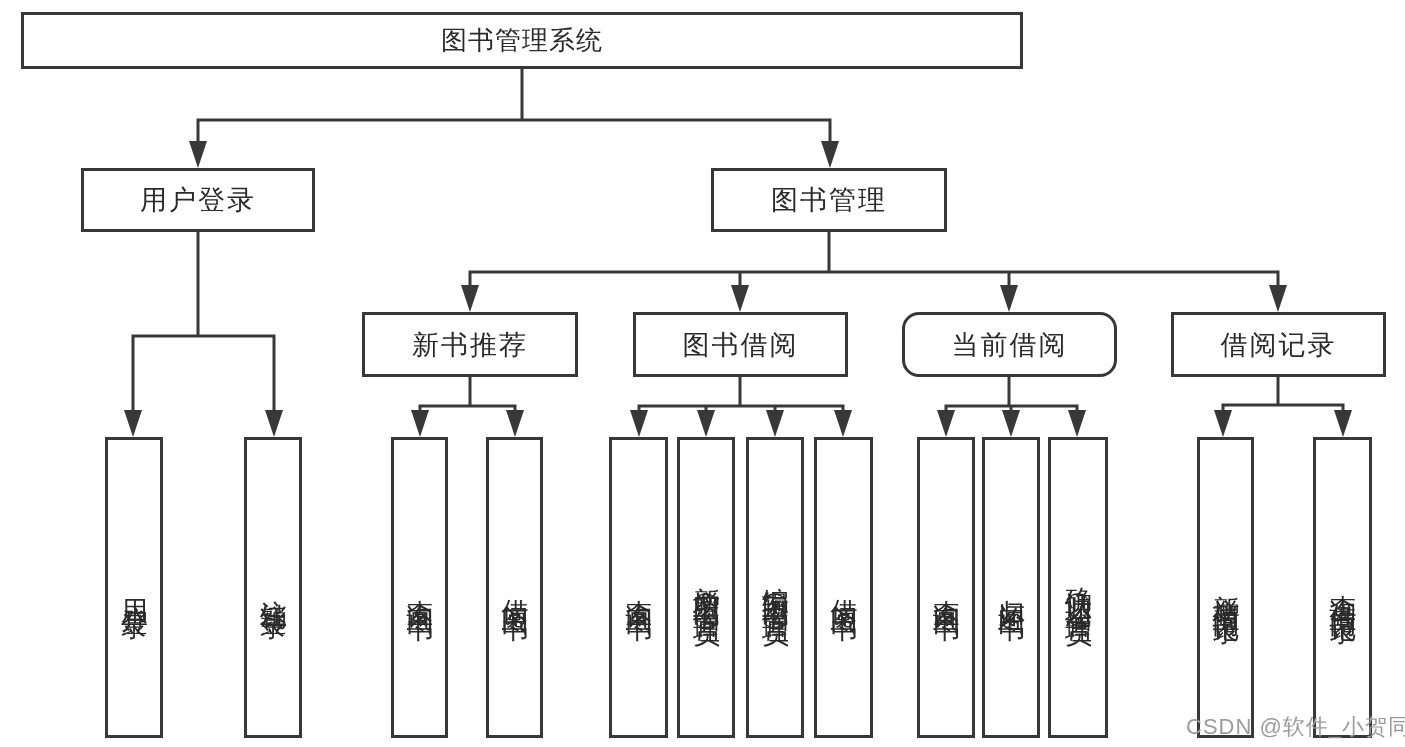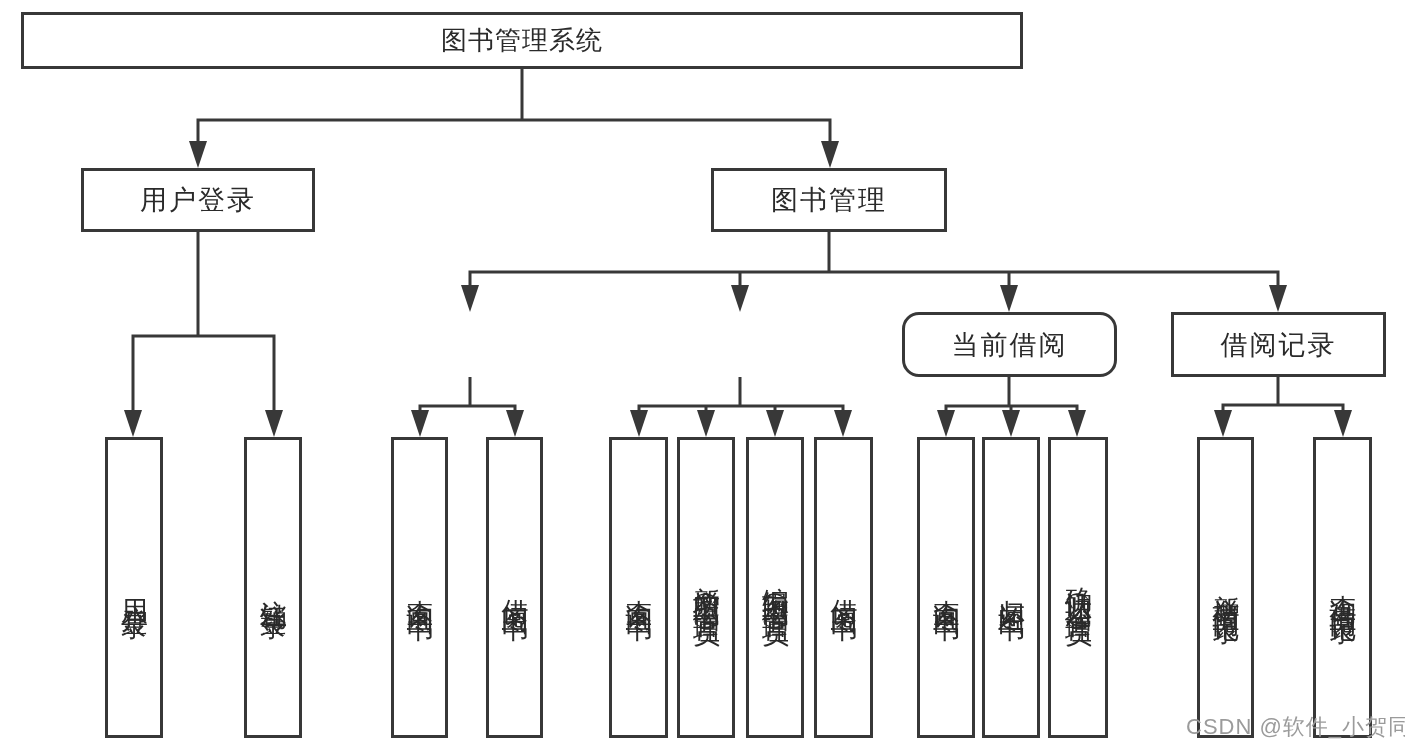--- a/index.html
+++ b/index.html
@@ -125,20 +125,26 @@
     <span class="hlabel root-label">图书管理系统</span>
   </div>
 
   <div class="box" style="left:81px; top:168px; width:234px; height:64px;">
     <span class="hlabel">用户登录</span>
   </div>
   <div class="box" style="left:711px; top:168px; width:236px; height:64px;">
     <span class="hlabel">图书管理</span>
   </div>
 
+  <div class="box" style="left:362px; top:312px; width:216px; height:65px;">
+    <span class="hlabel">新书推荐</span>
+  </div>
+  <div class="box" style="left:633px; top:312px; width:215px; height:65px;">
+    <span class="hlabel">图书借阅</span>
+  </div>
   <div class="box" style="left:902px; top:312px; width:215px; height:65px;border-radius:17px;">
     <span class="hlabel">当前借阅</span>
   </div>
   <div class="box" style="left:1171px; top:312px; width:215px; height:65px;">
     <span class="hlabel">借阅记录</span>
   </div>
 
   <div class="box" style="left:105px; top:437px; width:58px; height:301px;">
     <span class="vlabel">用户登录</span>
   </div>

